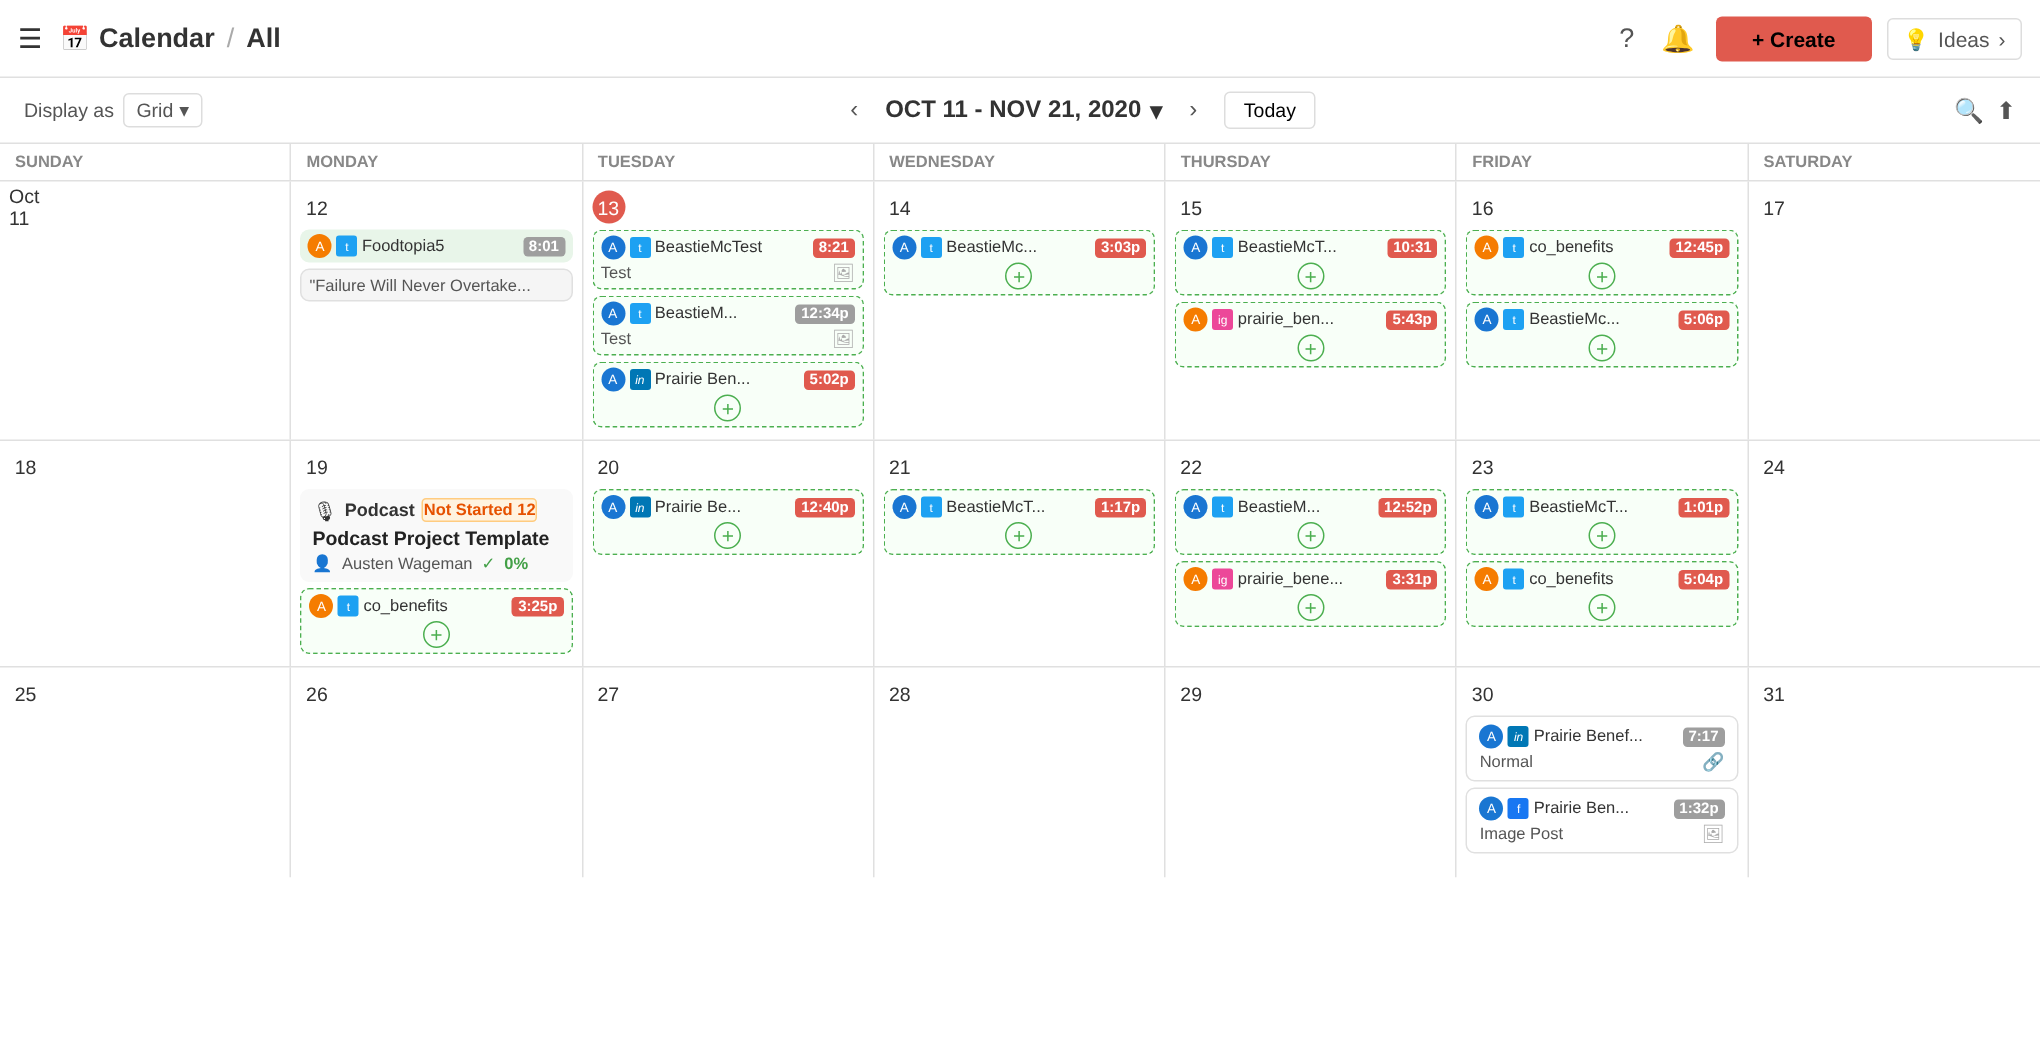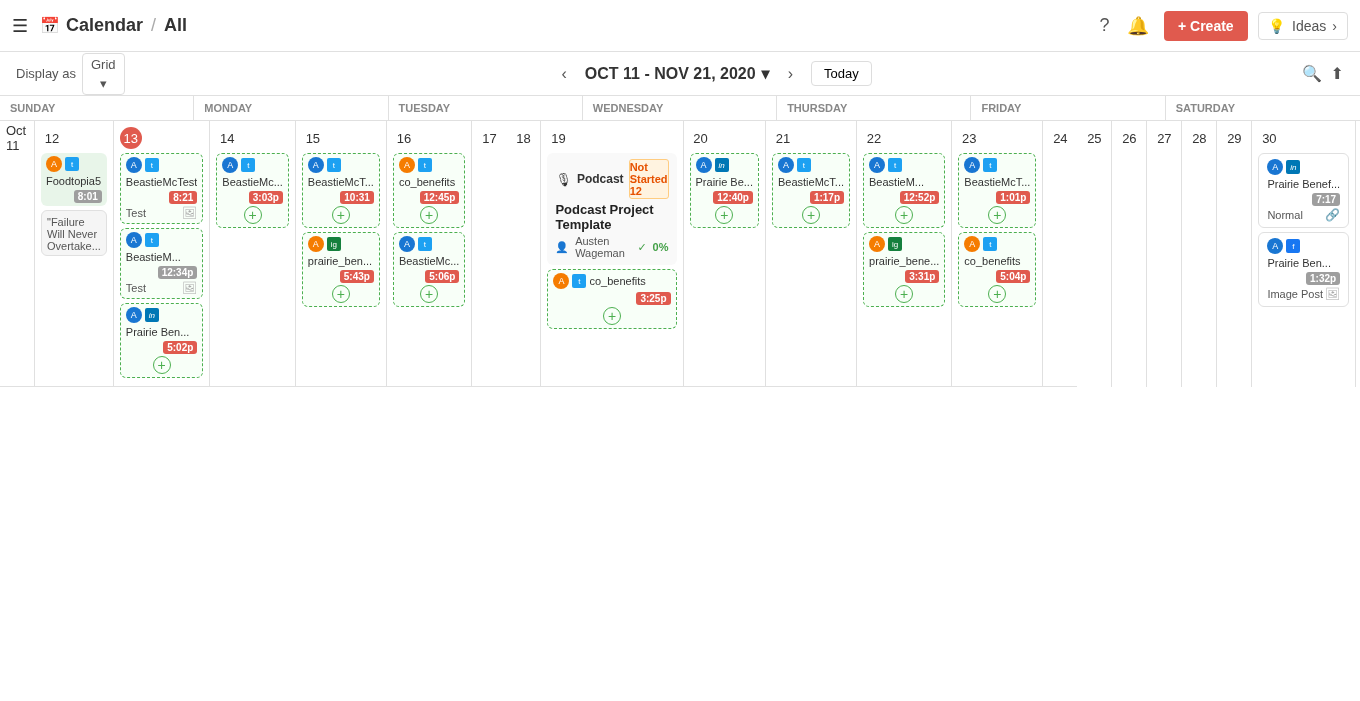--- a/index.html
+++ b/index.html
@@ -11,60 +11,60 @@
       border-bottom: 1px solid #e0e0e0; padding: 0 12px;
     }
     .menu-icon { font-size: 18px; cursor: pointer; margin-right: 12px; }
     .breadcrumb { display: flex; align-items: center; font-size: 18px; font-weight: 600; }
     .breadcrumb .cal-icon { font-size: 16px; margin-right: 6px; }
     .breadcrumb .sep { margin: 0 8px; color: #aaa; font-weight: 300; }
     .spacer { flex: 1; }
     .top-actions { display: flex; align-items: center; gap: 10px; }
     .top-actions .icon-btn { background: none; border: none; cursor: pointer; font-size: 18px; color: #555; padding: 4px; }
     .create-btn {
-      background: #e05a4e; color: #ffffff; border: none; border-radius: 4px;
-      padding: 7px 14px; font-size: 14px; font-weight: 600; cursor: pointer;
+      background: #e05a4e; color: #000000; border: none; border-radius: 4px;
+      padding: 7px 24px; font-size: 14px; font-weight: 600; cursor: pointer;
       display: flex; align-items: center; gap: 4px;
     }
     .ideas-btn {
       display: flex; align-items: center; gap: 6px;
       background: none; border: 1px solid #ddd; border-radius: 4px;
       padding: 5px 10px; cursor: pointer; font-size: 14px; color: #555;
     }
 
     
     .toolbar {
       display: flex; align-items: center; height: 44px;
       border-bottom: 1px solid #e0e0e0; padding: 0 16px;
     }
     .display-as { display: flex; align-items: center; gap: 6px; font-size: 13px; color: #555; }
     .grid-select {
       border: 1px solid #ddd; border-radius: 4px; padding: 3px 8px;
-      font-size: 13px; cursor: pointer; display: flex; align-items: center; gap: 4px; flex-direction: column;
+      font-size: 13px; cursor: pointer; display: flex; align-items: center; gap: 4px;
     }
     .toolbar-center { flex: 1; display: flex; align-items: center; justify-content: center; gap: 12px; }
     .date-range {
       font-size: 16px; font-weight: 600; cursor: pointer;
       display: flex; align-items: center; gap: 6px;
     }
     .nav-btn { background: none; border: none; cursor: pointer; font-size: 16px; color: #555; padding: 2px 6px; }
     .today-btn {
       background: none; border: 1px solid #ddd; border-radius: 4px;
       padding: 4px 12px; cursor: pointer; font-size: 13px;
     }
     .toolbar-right { display: flex; align-items: center; gap: 8px; }
     .toolbar-icon-btn { background: none; border: none; cursor: pointer; font-size: 16px; color: #555; }
 
     
     .calendar { display: flex; flex-direction: column; flex: 1; }
     .day-headers { display: grid; grid-template-columns: repeat(7, 1fr); border-bottom: 1px solid #e0e0e0; }
     .day-header { padding: 6px 10px; font-size: 11px; font-weight: 600; color: #888; text-transform: uppercase; border-right: 1px solid #e0e0e0; }
     .day-header:last-child { border-right: none; }
 
-    .weeks { display: flex; flex-direction: row; flex: 1; }
+    .weeks { display: flex; flex-direction: column; flex: 1; }
     .week-row { display: grid; grid-template-columns: repeat(7, 1fr); border-bottom: 1px solid #e0e0e0; min-height: 120px; }
     .week-row:last-child { border-bottom: none; }
 
     .day-cell { border-right: 1px solid #e0e0e0; padding: 6px 6px 4px; vertical-align: top; position: relative; }
     .day-cell:last-child { border-right: none; }
     .day-cell.today .day-num { background: #e05a4e; color: #fff; border-radius: 50%; width: 22px; height: 22px; display: flex; align-items: center; justify-content: center; }
     .day-num { font-size: 13px; font-weight: 500; margin-bottom: 4px; color: #333; width: 22px; height: 22px; display: flex; align-items: center; justify-content: center; }
 
     
     .event-card {
@@ -76,21 +76,21 @@
     .event-card.solid-gray { background: #f5f5f5; border: 1px solid #e0e0e0; }
 
     .event-header { display: flex; align-items: center; gap: 3px; flex-wrap: wrap; }
     .event-avatar { width: 16px; height: 16px; border-radius: 50%; display: inline-flex; align-items: center; justify-content: center; font-size: 9px; color: #fff; flex-shrink: 0; }
     .avatar-blue { background: #1976d2; }
     .avatar-orange { background: #f57c00; }
 
     .social-icon { width: 14px; height: 14px; border-radius: 2px; display: inline-flex; align-items: center; justify-content: center; font-size: 8px; color: #fff; flex-shrink: 0; }
     .si-twitter { background: #1da1f2; }
     .si-linkedin { background: #0077b5; font-style: italic; }
-    .si-instagram { background: #15803d; }
+    .si-instagram { background: #ec4899; }
     .si-facebook { background: #1877f2; }
 
     .event-name { font-size: 11px; font-weight: 500; color: #333; white-space: nowrap; overflow: hidden; text-overflow: ellipsis; max-width: 80px; }
     .event-time { display: flex; align-items: center; gap: 2px; font-size: 10px; margin-left: auto; }
     .time-badge { background: #ff9800; color: #fff; border-radius: 3px; padding: 1px 4px; font-size: 10px; font-weight: 600; }
     .time-badge.red { background: #e05a4e; }
     .time-badge.gray { background: #9e9e9e; }
 
     .event-body { font-size: 11px; color: #555; margin-top: 2px; display: flex; align-items: center; justify-content: space-between; }
     .img-icon { font-size: 12px; color: #aaa; }

